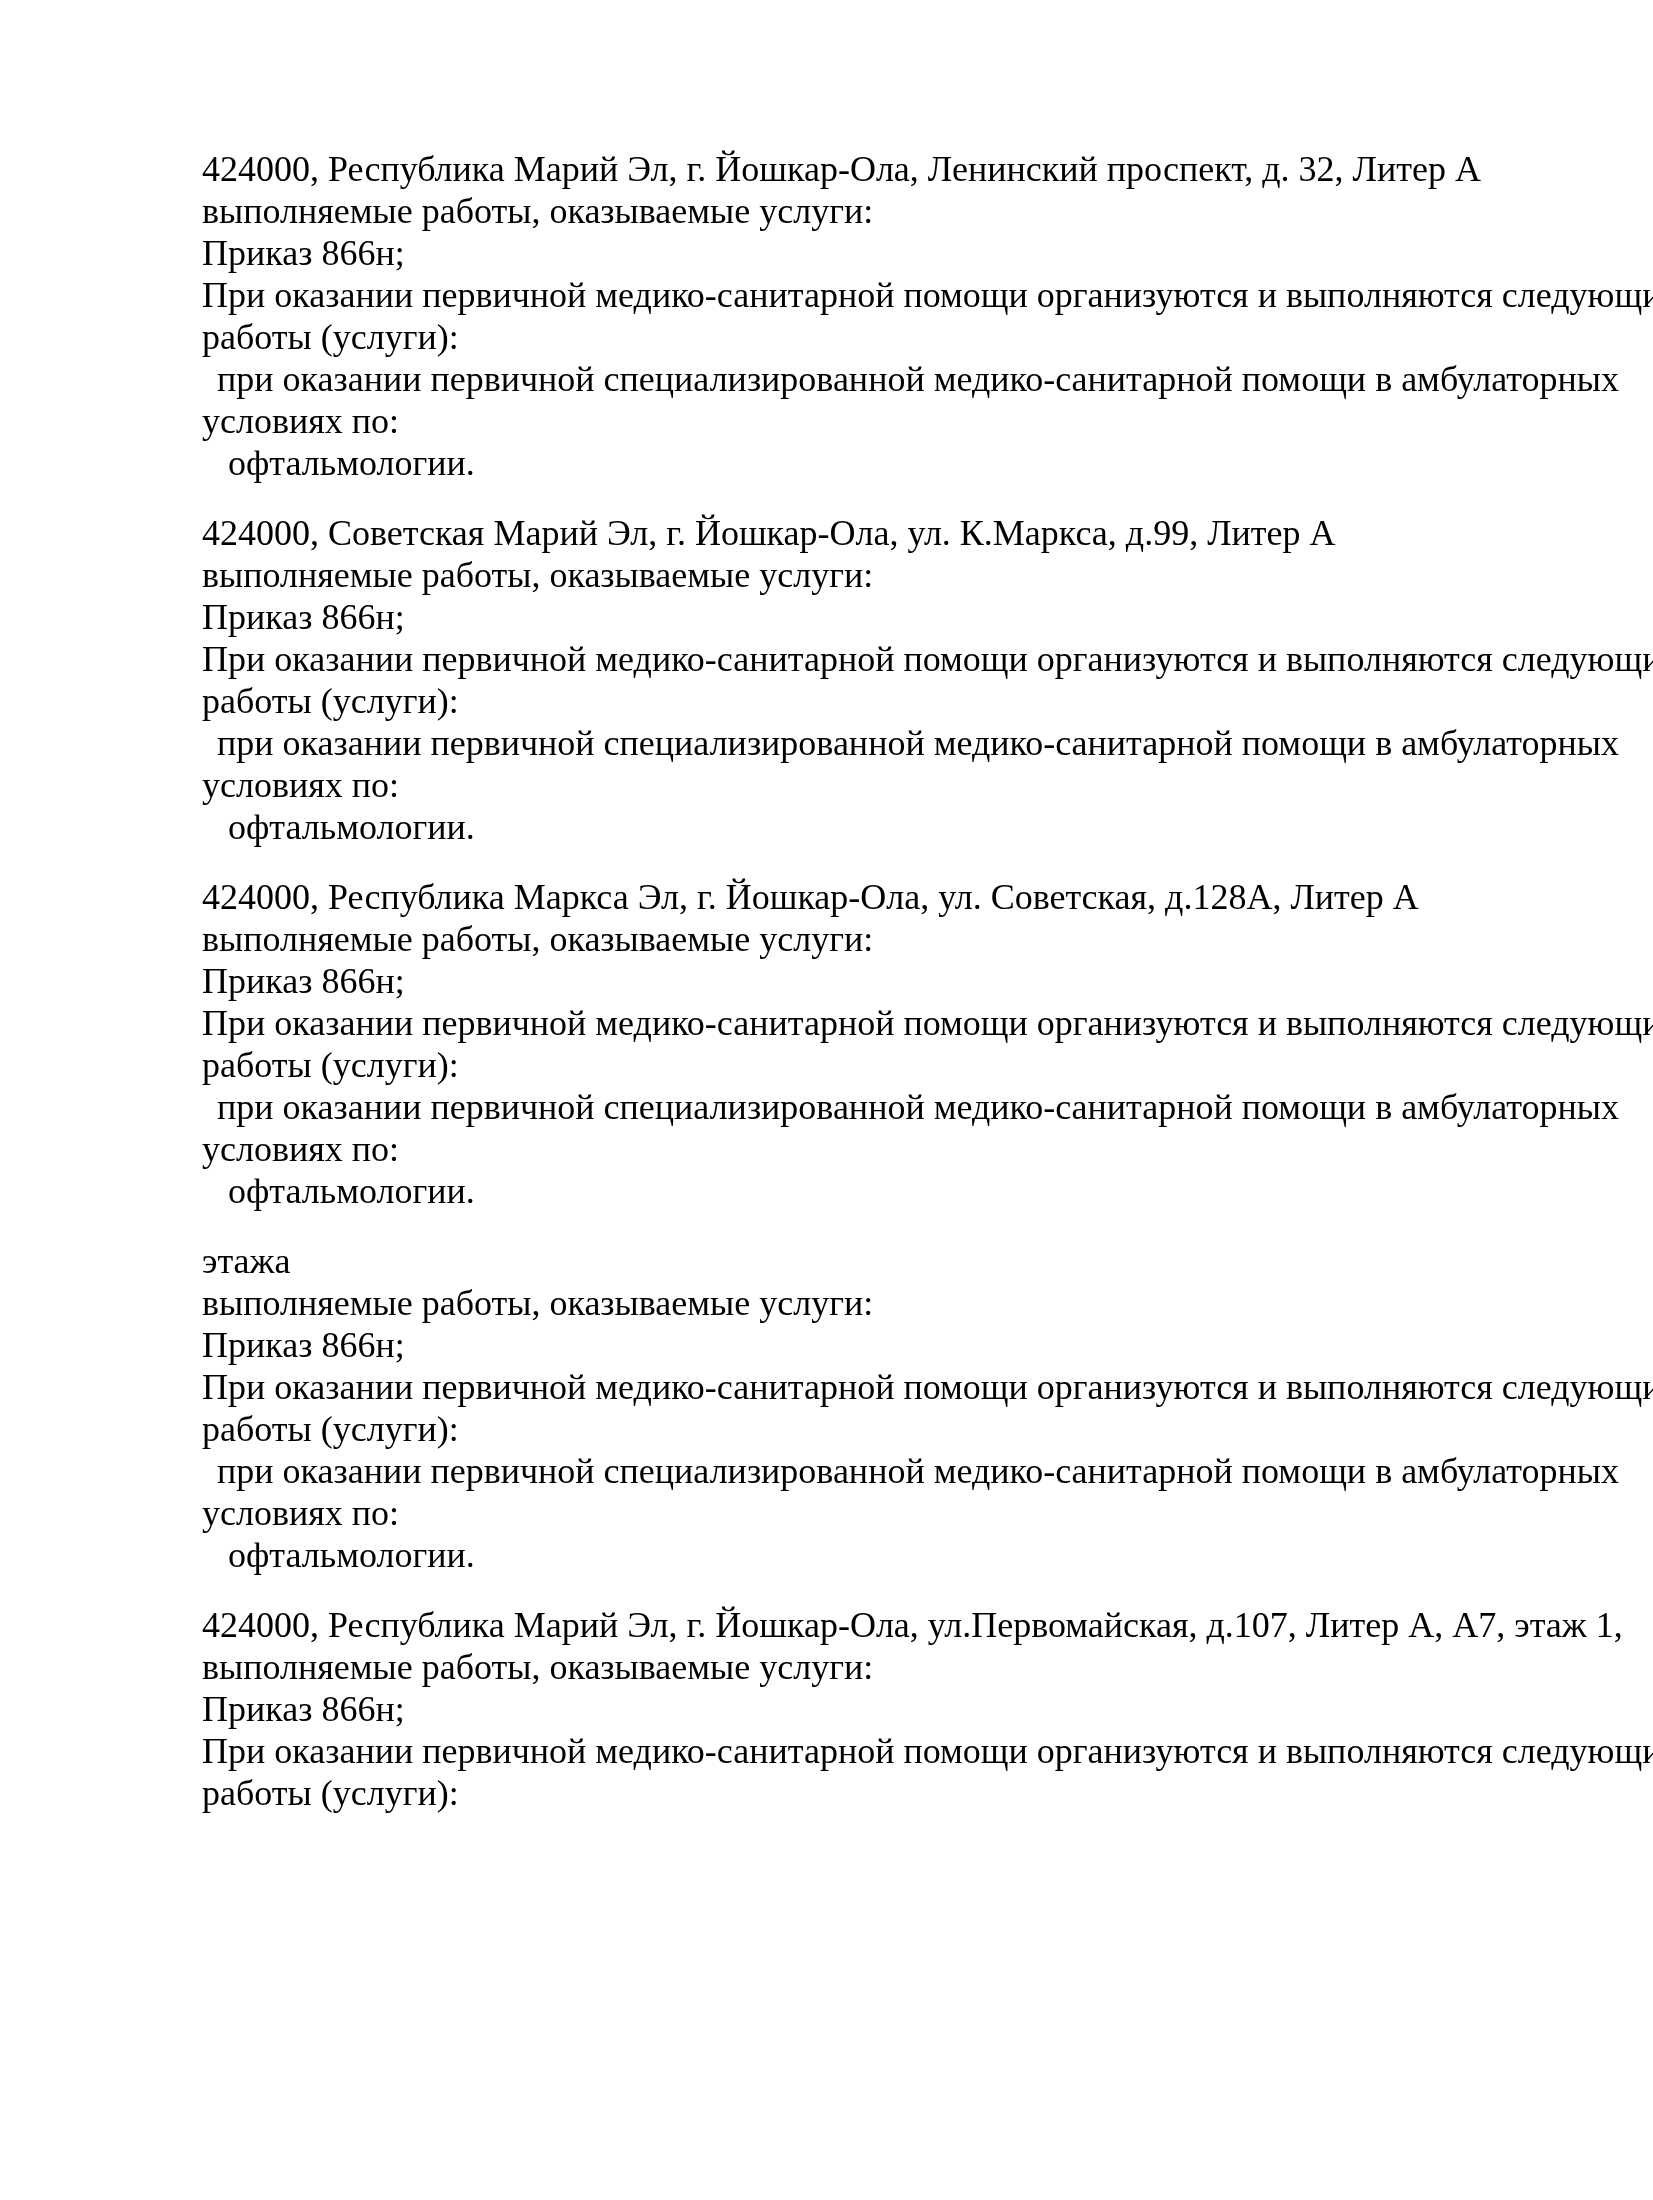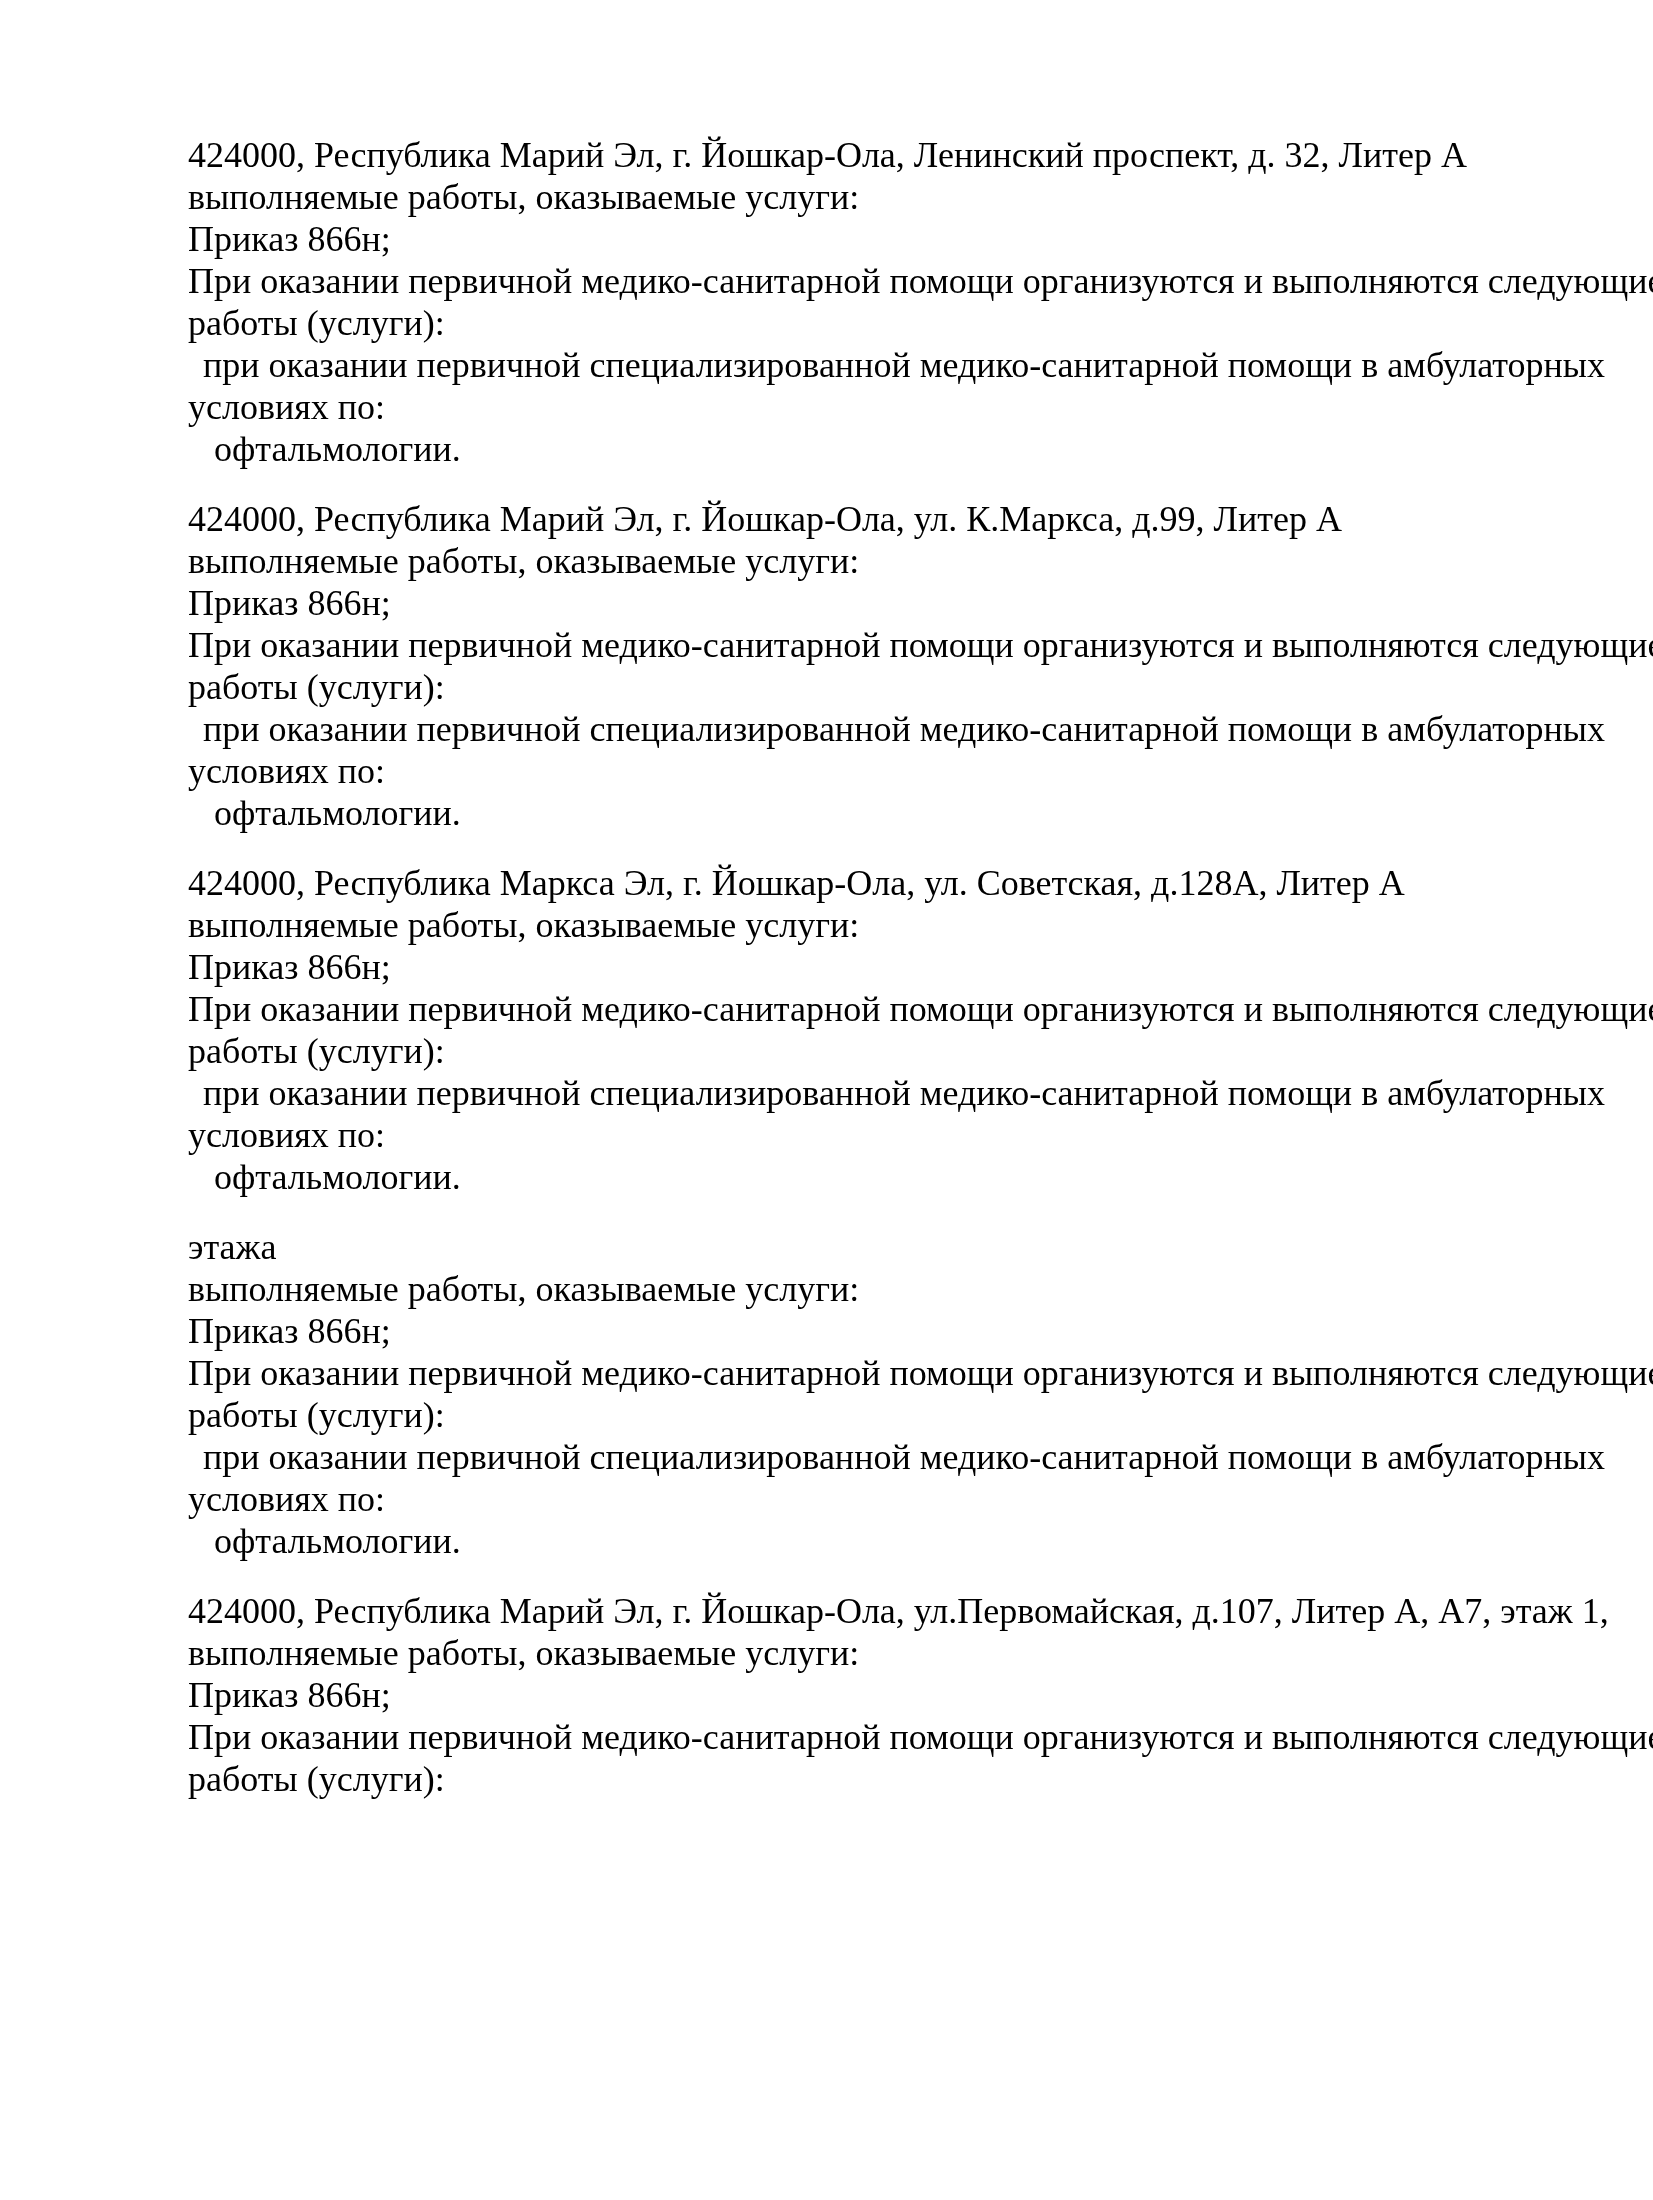--- a/index.html
+++ b/index.html
@@ -14,21 +14,21 @@
   }
   .page {
     position: relative;
     width: 1653px;
     height: 2200px;
     background: #ffffff;
     box-sizing: border-box;
     padding: 134px 100px 0 188px;
     overflow: hidden;
   }
-  .block { margin: 0; }
+  .block { margin: 14px; }
   .block + .block { margin-top: 28px; }
   .line {
     margin: 0;
     padding: 0;
     font-family: "Liberation Serif", "DejaVu Serif", serif;
     font-size: 36px;
     line-height: 42px;
     color: #000000;
     white-space: nowrap;
   }
@@ -45,21 +45,21 @@
         <p class="line indent-0">424000, Республика Марий Эл, г. Йошкар-Ола, Ленинский проспект, д. 32, Литер А</p>
         <p class="line indent-0">выполняемые работы, оказываемые услуги:</p>
         <p class="line indent-0">Приказ 866н;</p>
         <p class="line indent-0">При оказании первичной медико-санитарной помощи организуются и выполняются следующие</p>
         <p class="line indent-0">работы (услуги):</p>
         <p class="line indent-1">при оказании первичной специализированной медико-санитарной помощи в амбулаторных</p>
         <p class="line indent-0">условиях по:</p>
         <p class="line indent-2">офтальмологии.</p>
       </div>
       <div class="block">
-        <p class="line indent-0">424000, Республика Марий Эл, г. Йошкар-Ола, ул. К.Маркса, д.99, Литер А</p>
+        <p class="line indent-0">424000, Советская Марий Эл, г. Йошкар-Ола, ул. К.Маркса, д.99, Литер А</p>
         <p class="line indent-0">выполняемые работы, оказываемые услуги:</p>
         <p class="line indent-0">Приказ 866н;</p>
         <p class="line indent-0">При оказании первичной медико-санитарной помощи организуются и выполняются следующие</p>
         <p class="line indent-0">работы (услуги):</p>
         <p class="line indent-1">при оказании первичной специализированной медико-санитарной помощи в амбулаторных</p>
         <p class="line indent-0">условиях по:</p>
         <p class="line indent-2">офтальмологии.</p>
       </div>
       <div class="block">
         <p class="line indent-0">424000, Республика Маркса Эл, г. Йошкар-Ола, ул. Советская, д.128А, Литер А</p>

